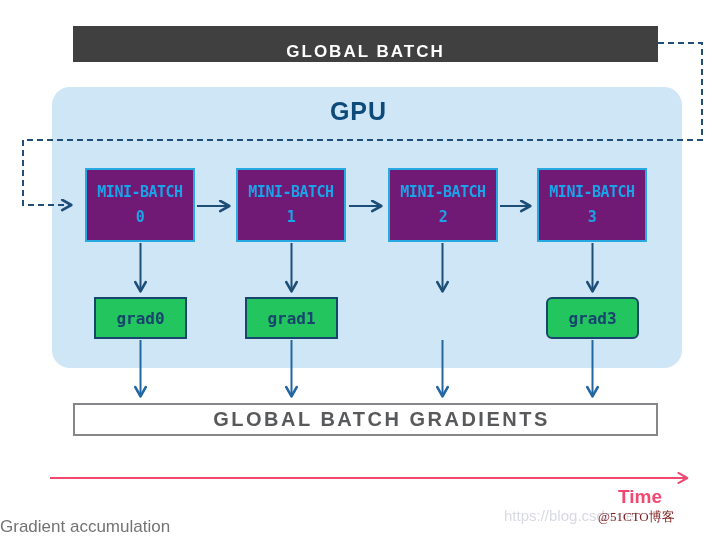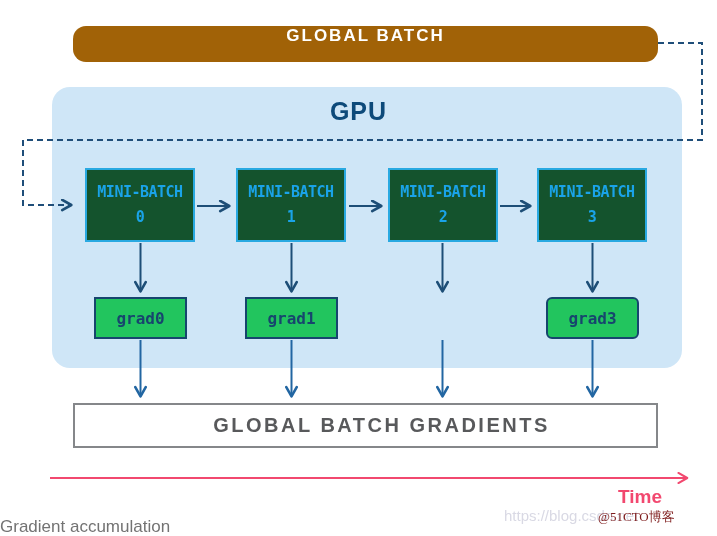--- a/index.html
+++ b/index.html
@@ -9,24 +9,23 @@
     height: 536px;
     background: #ffffff;
     overflow: hidden;
     font-family: "Liberation Sans", sans-serif;
   }
   
   .global-batch-bar {
     position: absolute;
     left: 73px; top: 26px;
     width: 585px; height: 36px;
-    background: #a16207;
-    display: flex; align-items: flex-start; justify-content: center;
+    background: #404040;
+    display: flex; align-items: flex-end; justify-content: center;
     z-index: 1;
-    border-radius: 13px;
   }
   .global-batch-bar span {
     color: #ffffff;
     font-size: 17px;
     font-weight: bold;
     letter-spacing: 2px;
   }
   
   .gpu-box {
     position: absolute;
@@ -51,21 +50,21 @@
   #wires {
     position: absolute;
     left: 0; top: 0;
     z-index: 2;
   }
   
   .mini-batch {
     position: absolute;
     top: 168px;
     width: 110px; height: 74px;
-    background: #14532d;
+    background: #701a75;
     border: 2px solid #29a9e1;
     box-sizing: border-box;
     display: flex; flex-direction: column;
     align-items: center; justify-content: center;
     z-index: 3;
     font-family: "DejaVu Sans Mono", monospace;
     font-weight: bold;
     font-size: 15px;
     color: #1aa3e8;
     line-height: 1.65;
@@ -91,21 +90,21 @@
     color: #17456e;
   }
   .g-0 { left: 94px; }
   .g-1 { left: 245px; }
   .g-2 { left: 396px; }
   .g-3 { left: 546px; border-radius: 6px; }
   
   .output-box {
     position: absolute;
     left: 73px; top: 403px;
-    width: 585px; height: 45px;
+    width: 585px; height: 33px;
     background: #ffffff;
     border: 2px solid #85878a;
     box-sizing: border-box;
     display: flex; align-items: center; justify-content: center;
     z-index: 3;
     padding-left: 32px;
   }
   .output-box span {
     color: #58595b;
     font-size: 20px;

